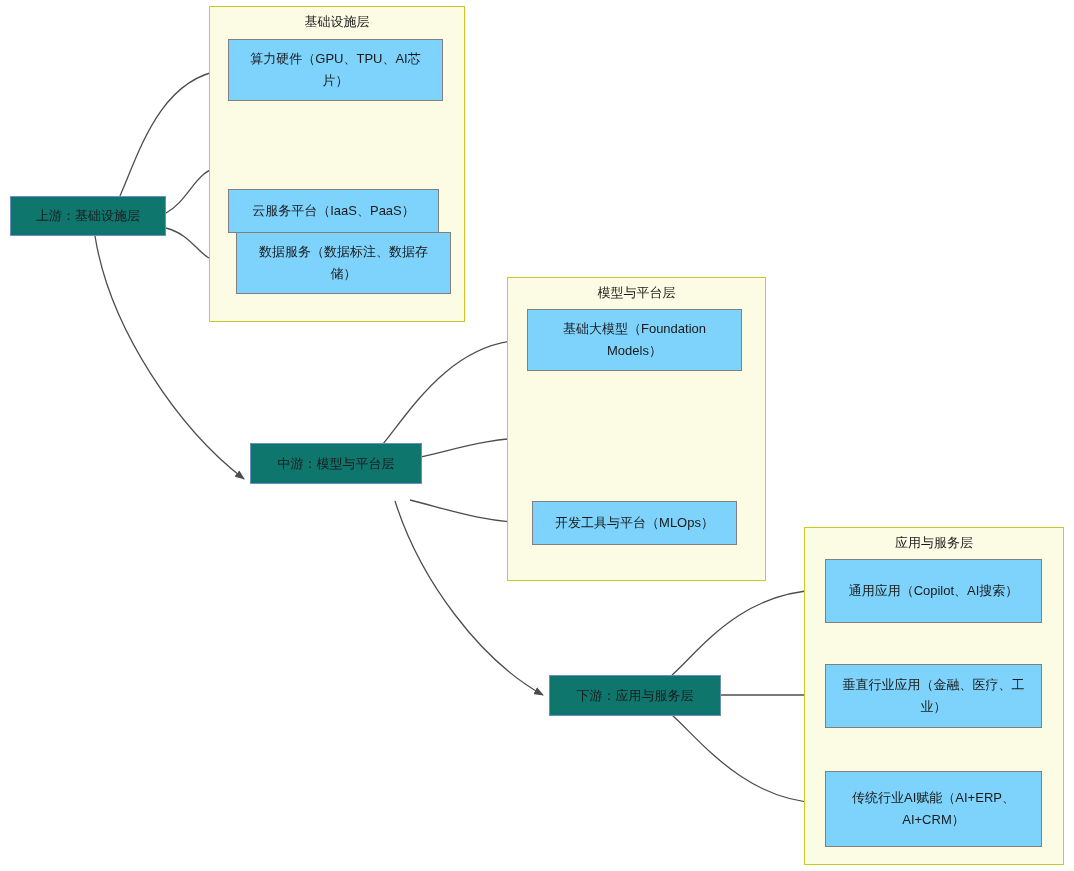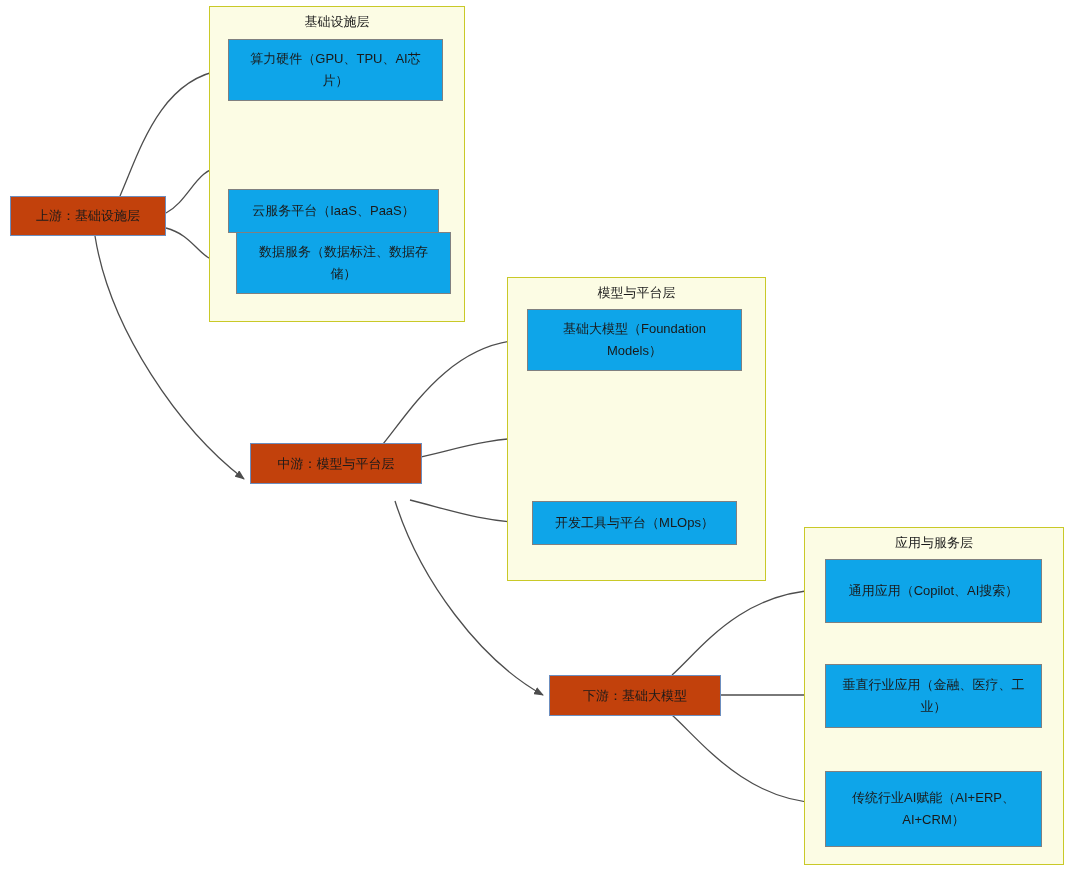--- a/index.html
+++ b/index.html
@@ -3,25 +3,25 @@
 <meta charset="utf-8">
 <style>
   html,body{margin:0;padding:0;background:#ffffff;}
   body{font-family:"Liberation Sans","DejaVu Sans",sans-serif;}
   #canvas{position:relative;width:1074px;height:871px;overflow:hidden;background:#ffffff;}
   #edges{position:absolute;left:0;top:0;width:1074px;height:871px;pointer-events:none;}
 
   .group{position:absolute;background:#fcfce4;border:1px solid #c9c928;box-sizing:border-box;}
   .group-title{position:absolute;left:0;right:0;top:6px;text-align:center;font-size:13px;color:#1a1a1a;line-height:18px;}
 
-  .leaf{position:absolute;background:#0ea5e9;border:1px solid #808080;box-sizing:border-box;
+  .leaf{position:absolute;background:#7dd3fc;border:1px solid #808080;box-sizing:border-box;
         display:flex;align-items:center;justify-content:center;text-align:center;
         font-size:13px;color:#1a1a1a;line-height:22px;padding:2px 10px;}
 
-  .stage{position:absolute;background:#c2410c;border:1px solid #6c8ebf;box-sizing:border-box;
+  .stage{position:absolute;background:#0f766e;border:1px solid #6c8ebf;box-sizing:border-box;
          display:flex;align-items:center;justify-content:center;text-align:center;
          font-size:13px;color:#1a1a1a;line-height:20px;}
 </style>
 </head>
 <body>
 
 <div id="canvas">
 
   <svg id="edges" viewBox="0 0 1074 871">
     <defs>
@@ -61,15 +61,15 @@
 
   <div class="group" style="left:804px;top:527px;width:260px;height:338px;">
     <div class="group-title">应用与服务层</div>
   </div>
   <div class="leaf" style="left:825px;top:559px;width:217px;height:64px;">通用应用（Copilot、AI搜索）</div>
   <div class="leaf" style="left:825px;top:664px;width:217px;height:64px;">垂直行业应用（金融、医疗、工业）</div>
   <div class="leaf" style="left:825px;top:771px;width:217px;height:76px;">传统行业AI赋能（AI+ERP、AI+CRM）</div>
 
   <div class="stage" style="left:10px;top:196px;width:156px;height:40px;">上游：基础设施层</div>
   <div class="stage" style="left:250px;top:443px;width:172px;height:41px;">中游：模型与平台层</div>
-  <div class="stage" style="left:549px;top:675px;width:172px;height:41px;">下游：基础大模型</div>
+  <div class="stage" style="left:549px;top:675px;width:172px;height:41px;">下游：应用与服务层</div>
 
 </div>
 
 </body></html>

